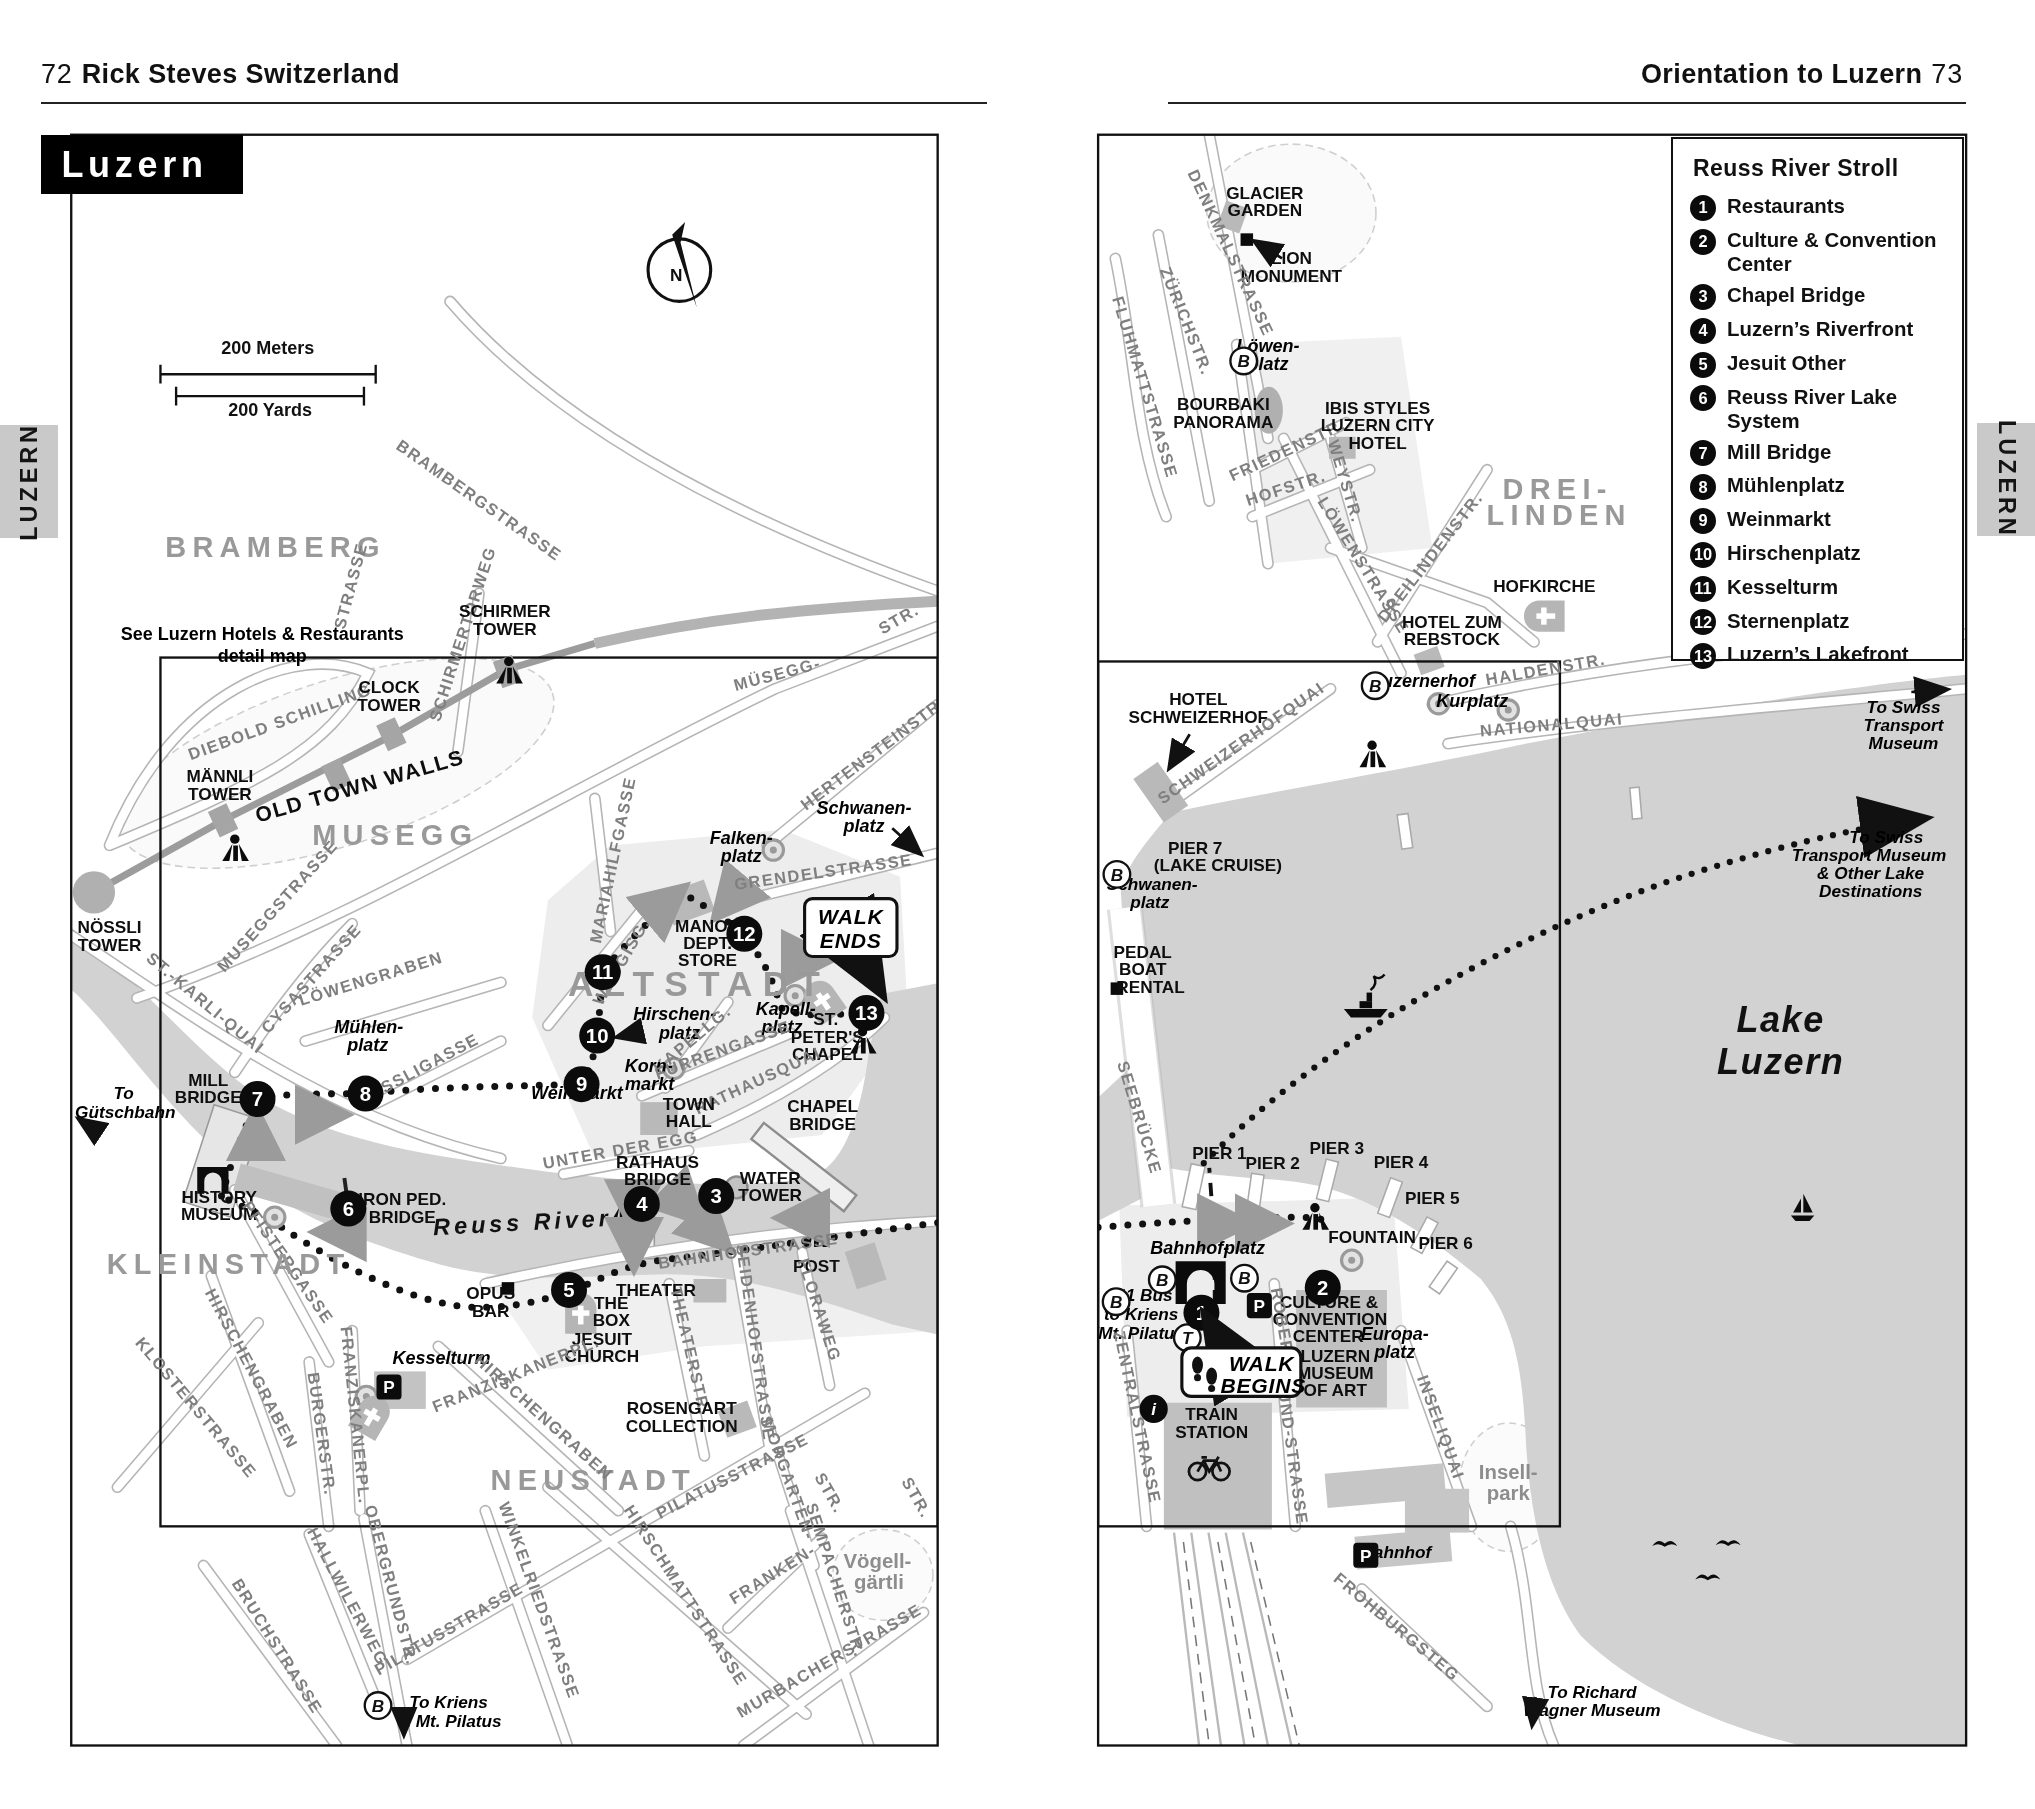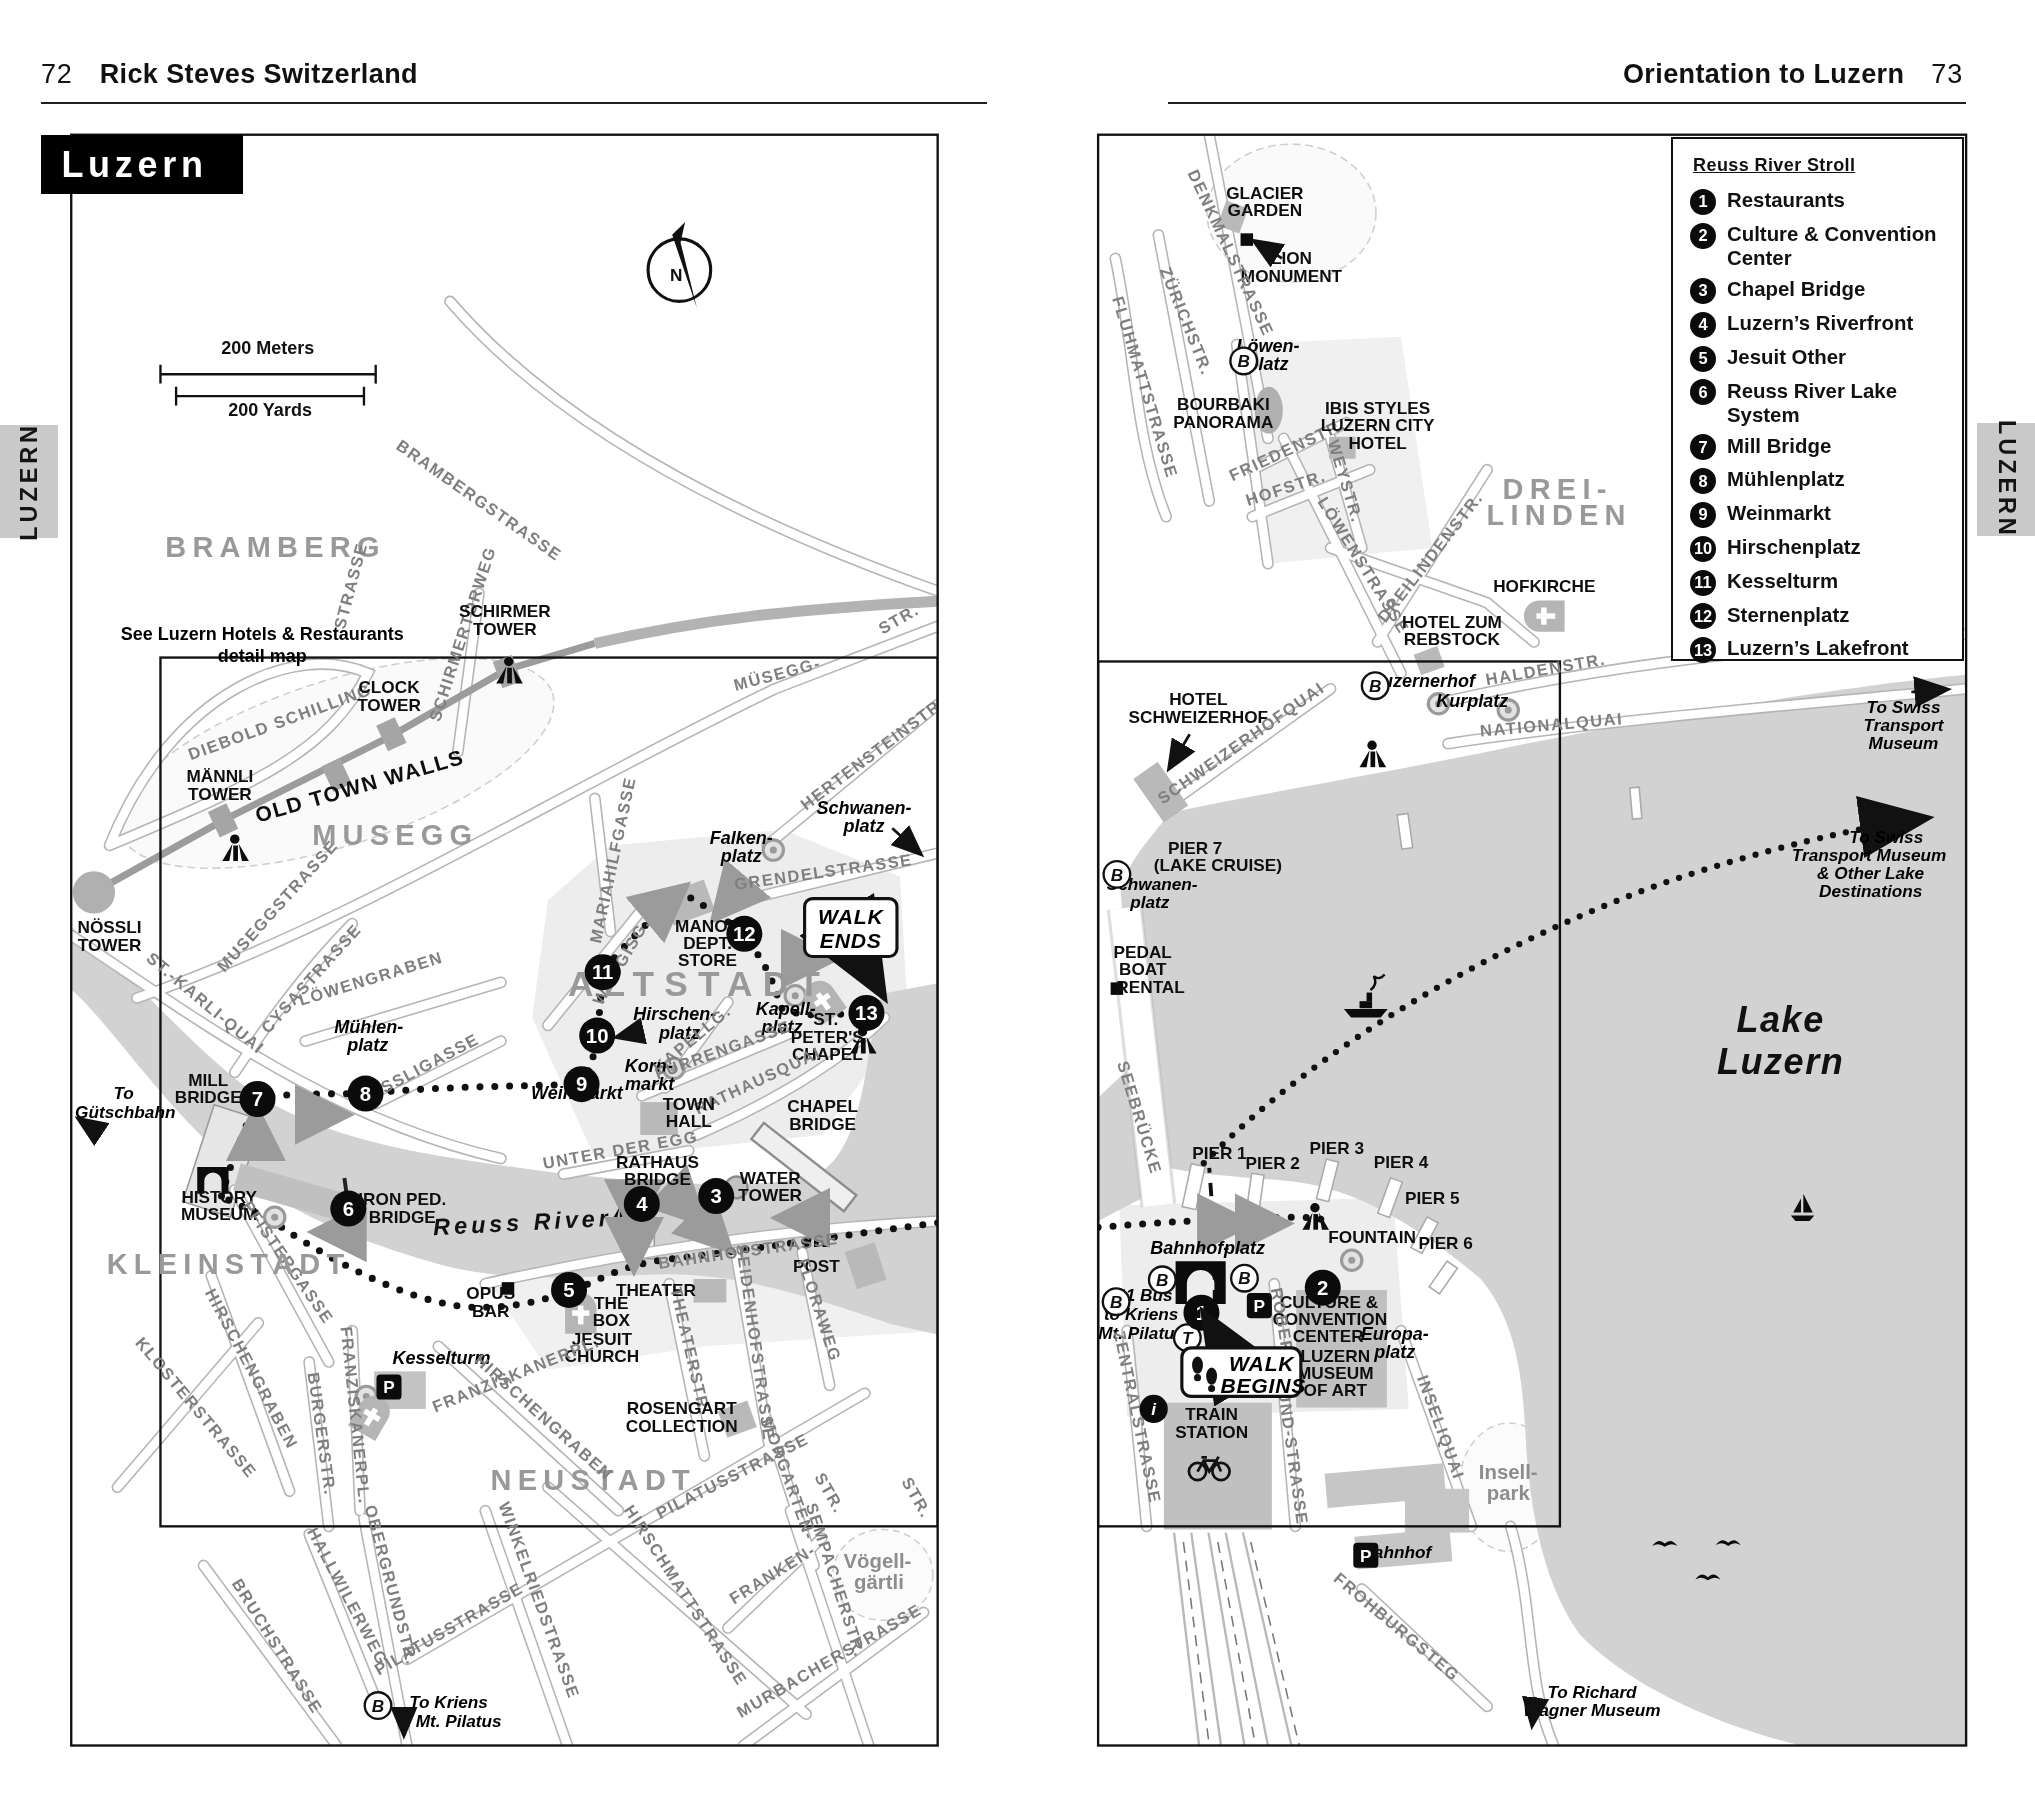--- a/index.html
+++ b/index.html
@@ -1,38 +1,38 @@
 <!DOCTYPE html>
 <html style="font-size:12.5px"><head>
 <meta charset="utf-8">
 <style>
   html,body{margin:0;padding:0;background:#fff;}
   body{width:2035px;height:1809px;position:relative;font-family:"Liberation Sans",sans-serif;color:#111;overflow:hidden;}
   
-  .hdr{position:absolute;top:59px;font-size:27px;display:flex;gap:27px;align-items:baseline;}
+  .hdr{position:absolute;top:59px;font-size:27px;display:flex;gap:9px;align-items:baseline;}
   .hdr .pnum{font-weight:400;letter-spacing:0.8px;}
   .hdr .ptitle{font-weight:700;letter-spacing:0.4px;}
   #hdr-left{left:41px;}
   #hdr-right{right:72px;align-items:center;}
   .hrule{position:absolute;top:102px;border-top:2.3px solid #222;height:0;}
   #rule-left{left:41px;width:946px;}
   #rule-right{left:1168px;width:798px;}
   
   .tab{position:absolute;width:58px;height:113px;background:#c9c9c9;display:flex;align-items:center;justify-content:center;}
   #tab-left{left:0;top:425px;}
   #tab-right{right:0;top:423px;}
   .tab span{writing-mode:vertical-rl;font-weight:800;font-size:23.5px;letter-spacing:3.9px;color:#141414;}
   #tab-left span{transform:rotate(180deg);}
   
   #map-title{position:absolute;left:41px;top:135px;width:202px;height:59px;background:#000;color:#fff;
     font-weight:800;font-size:36px;letter-spacing:4.7px;display:flex;align-items:center;padding-left:20.4px;box-sizing:border-box;}
   
   #legend{position:absolute;left:1671px;top:137px;width:293px;height:524px;background:#fff;border:2.3px solid #111;
     box-sizing:border-box;padding:15.7px 12.5px 7.8px 17px;}
-  #legend h2{margin:0 0 12.5px 3.1px;font-size:18px;font-weight:800;text-decoration:underline;letter-spacing:0.4px;}
+  #legend h2{margin:0 0 12.5px 3.1px;font-size:23px;font-weight:800;letter-spacing:0.4px;}
   .litem{display:flex;gap:11px;margin-bottom:7px;font-size:20.4px;font-weight:700;line-height:1.18;align-items:flex-start;}
   .lnum{width:26px;height:26px;border-radius:50%;background:#0b0b0b;color:#fff;font-size:16.4px;font-weight:700;
     display:flex;align-items:center;justify-content:center;flex:0 0 26px;margin-top:0.8px;}
   
   svg text{font-family:"Liberation Sans",sans-serif;text-anchor:middle;}
   .t-region{fill:#999;font-size:37px;font-weight:700;letter-spacing:8px;}
   .t-region-lg{fill:#999;font-size:45px;font-weight:700;letter-spacing:13px;}
   .t-park{fill:#8d8d8d;font-size:26px;font-weight:700;}
   .t-street{fill:#7f7f7f;font-size:21px;font-weight:700;letter-spacing:2px;}
   .t-poi{fill:#0e0e0e;font-size:22px;font-weight:700;}

